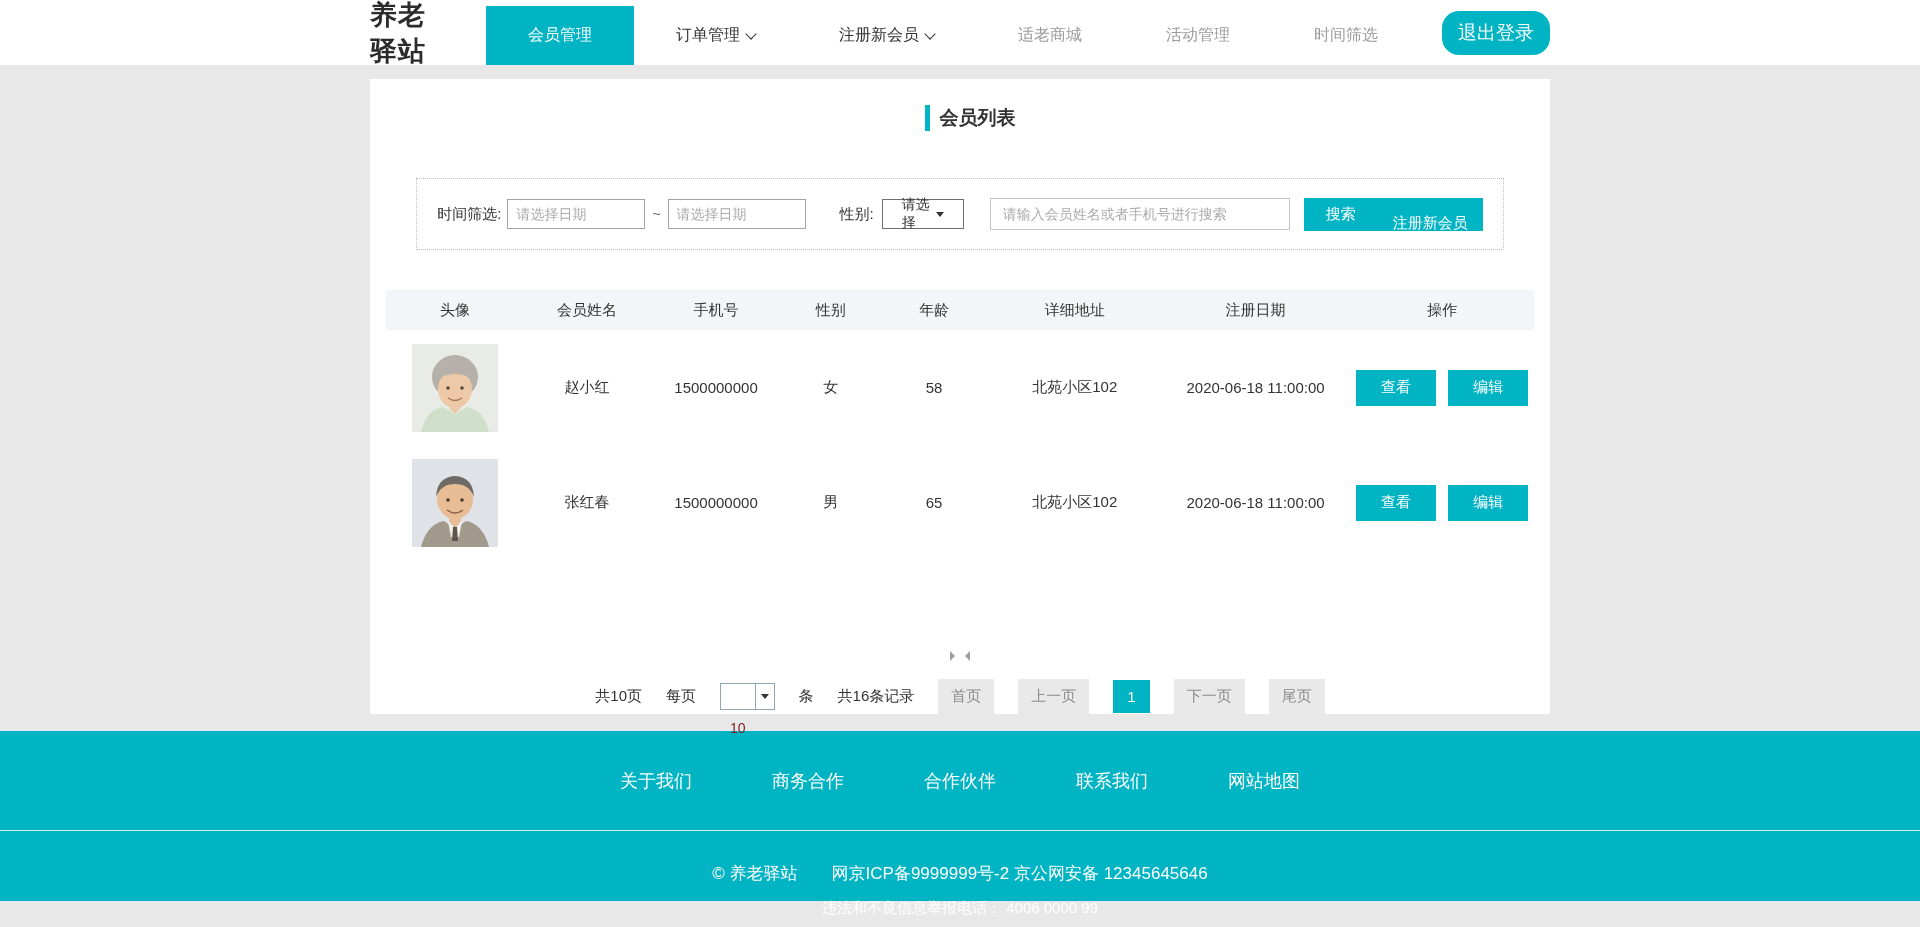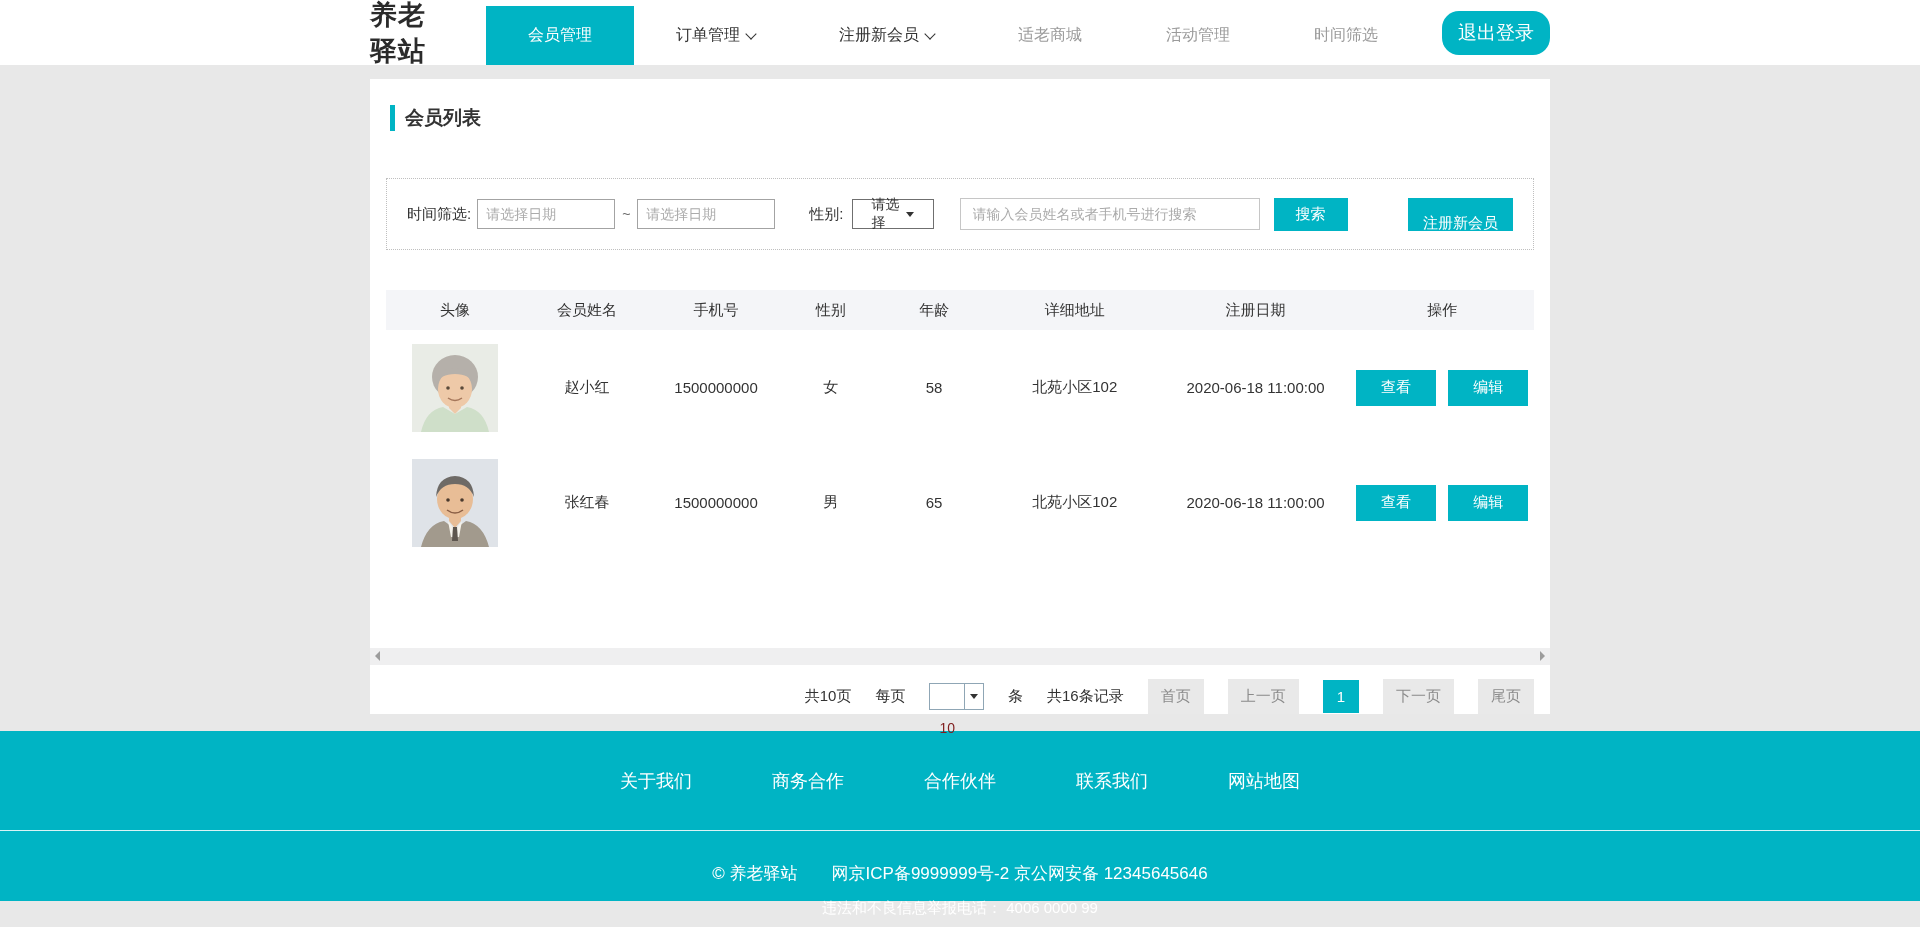--- a/index.html
+++ b/index.html
@@ -14,21 +14,21 @@
   .nav-item { display:flex; align-items:center; gap:7px; padding:0 42px; margin-top:6px;
     font-size:16px; color:#333; cursor:pointer; white-space:nowrap; }
   .nav-item.active { background:#00b4c4; color:#fff; }
   .nav-item.muted { color:#9b9b9b; }
   .chev { width:8px; height:8px; border-right:1.6px solid currentColor; border-bottom:1.6px solid currentColor;
     transform:rotate(45deg); margin-top:-4px; }
   .logout { align-self:center; margin-left:22px; background:#00b4c4; color:#fff; border:none;
     border-radius:17px; padding:9px 16px; font-size:19px; cursor:pointer; white-space:nowrap; }
 
   
-  .card { width:1180px; height:635px; margin:14px auto 0; background:#fff; display:flex; flex-direction:column; }
+  .card { width:1180px; height:635px; margin:14px auto 0; background:#fff; display:flex; flex-direction:column;align-items:center; }
   .page-title { margin:26px 0 0 20px; font-size:19px; color:#333; line-height:26px;
     border-left:5px solid #00b4c4; padding-left:10px; }
 
   .filter-box { margin:47px 16px 0; height:72px; border:1px dotted #bfbfbf;
     display:flex; align-items:center; padding:0 20px; }
   .f-label { font-size:15px; color:#333; white-space:nowrap; }
   .date-input { width:138px; height:30px; border:1px solid #a3a3a3; margin-left:6px; padding:0 8px; font-size:14px; color:#333; }
   .tilde { margin:0 7px; color:#666; font-size:14px; }
   .gender-label { margin-left:34px; }
   .gender-select { margin-left:8px; width:82px; height:30px; border:1px solid #6f6f6f; background:#fff;

